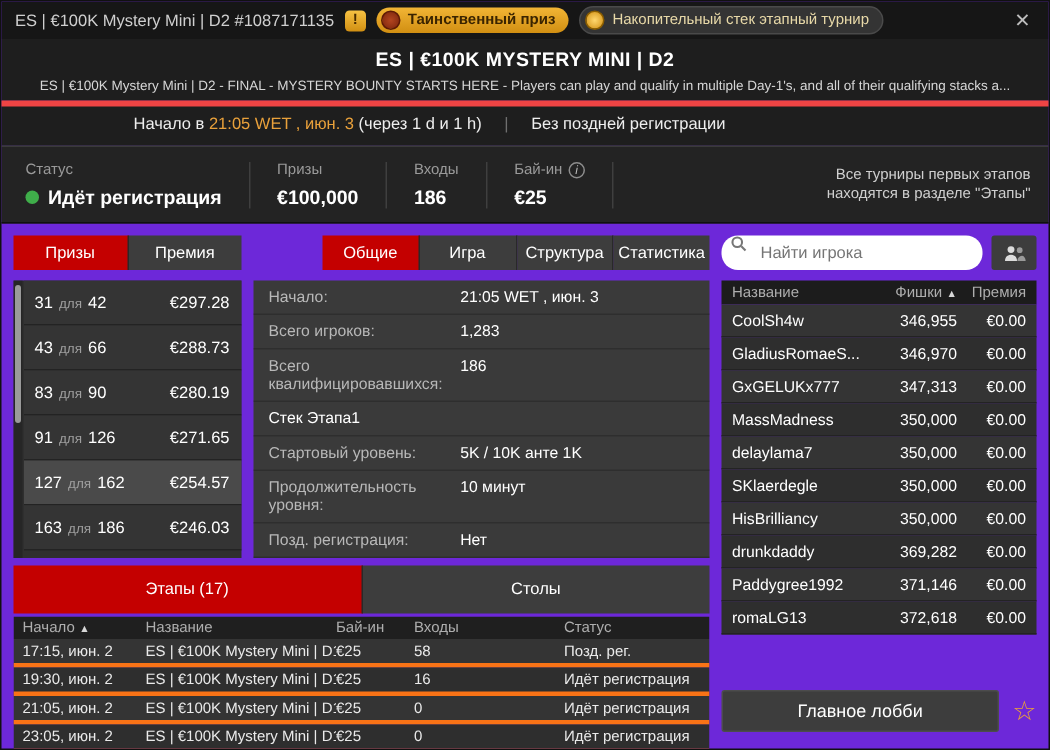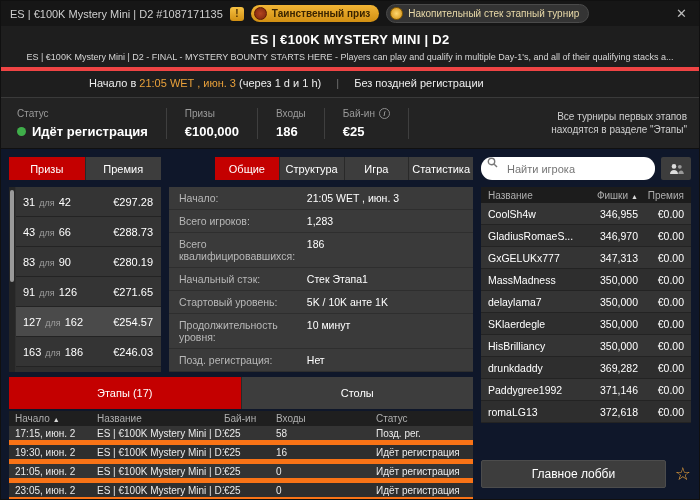--- a/index.html
+++ b/index.html
@@ -1,19 +1,19 @@
 <!DOCTYPE html>
 <html><head>
 <meta charset="utf-8">
 <style>
   * { margin:0; padding:0; box-sizing:border-box; }
   html,body { width:700px; height:500px; overflow:hidden; background:#2b2b2b;
               font-family:"Liberation Sans", sans-serif; }
   .window { width:700px; height:500px; display:flex; flex-direction:column;
-            background:#0f172a; color:#fff; border:1px solid #101010; }
+            background:#6d28d9; color:#fff; border:1px solid #101010; }
 
   
   .titlebar { height:25px; background:#161616; display:flex; align-items:center;
               padding:0 9px; gap:7px; flex:0 0 auto; }
   .wtitle { font-size:11px; color:#cfcfcf; white-space:nowrap; }
   .mini-icon { width:14px; height:14px; border-radius:3px;
                background:linear-gradient(#f7c243,#d18f12); color:#4a2c00;
                font-size:10px; font-weight:bold; display:flex; align-items:center;
                justify-content:center; flex:0 0 auto; }
   .badge { display:flex; align-items:center; gap:5px; font-size:10px;
@@ -86,21 +86,21 @@
   .info-row { display:flex; border-bottom:1px solid #2e2e2e; padding:5px 10px; }
   .info-row .k { width:45%; color:#b8b8b8; padding-right:8px; }
   .info-row .v { flex:1; color:#fff; }
 
   
   .stagestabs { display:flex; margin-top:5px; height:32px; flex:0 0 auto; }
   .stages { flex:1; overflow:hidden; margin-top:2px; font-size:10px; min-height:0; }
   .st-header { display:flex; background:#1f1f1f; color:#aeaeae; height:15px;
                align-items:center; }
   .st-row { display:flex; height:19px; align-items:center; color:#eaeaea;
-            border-bottom:5px solid #f97316; background:#343434; cursor:pointer; }
+            border-bottom:3px solid #f97316; background:#343434; cursor:pointer; }
   .st-row:nth-child(odd) { background:#2e2e2e; }
   .c-start { width:88px; padding-left:6px; flex:0 0 auto; white-space:nowrap; }
   .c-name { flex:1; min-width:0; white-space:nowrap; overflow:hidden; }
   .c-buyin { width:52px; flex:0 0 auto; }
   .c-entries { width:100px; flex:0 0 auto; }
   .c-status { width:97px; flex:0 0 auto; white-space:nowrap; }
   .sort-arrow { font-size:7px; color:#d8d8d8; margin-left:3px; }
 
   
   .searchrow { display:flex; gap:6px; height:23px; flex:0 0 auto; }
@@ -192,22 +192,22 @@
 
     <div class="left-col">
 
       <div class="tabsrow">
         <div class="tabgroup g1">
           <div class="tab active">Призы</div>
           <div class="tab">Премия</div>
         </div>
         <div class="tabgroup g2">
           <div class="tab active">Общие</div>
+          <div class="tab">Игра</div>
           <div class="tab">Структура</div>
-          <div class="tab">Игра</div>
           <div class="tab">Статистика</div>
         </div>
       </div>
 
       <div class="panelsrow">
 
         <div class="prizes">
           <div class="scroll-track">
             <div class="scroll-thumb"></div>
           </div>
@@ -244,21 +244,20 @@
           </div>
           <div class="info-row">
             <span class="k">Всего игроков:</span>
             <span class="v">1,283</span>
           </div>
           <div class="info-row">
             <span class="k">Всего квалифицировавшихся:</span>
             <span class="v">186</span>
           </div>
           <div class="info-row">
-            <span class="k">Начальный стэк:</span>
             <span class="v">Стек Этапа1</span>
           </div>
           <div class="info-row">
             <span class="k">Стартовый уровень:</span>
             <span class="v">5K / 10K анте 1K</span>
           </div>
           <div class="info-row">
             <span class="k">Продолжительность уровня:</span>
             <span class="v">10 минут</span>
           </div>

